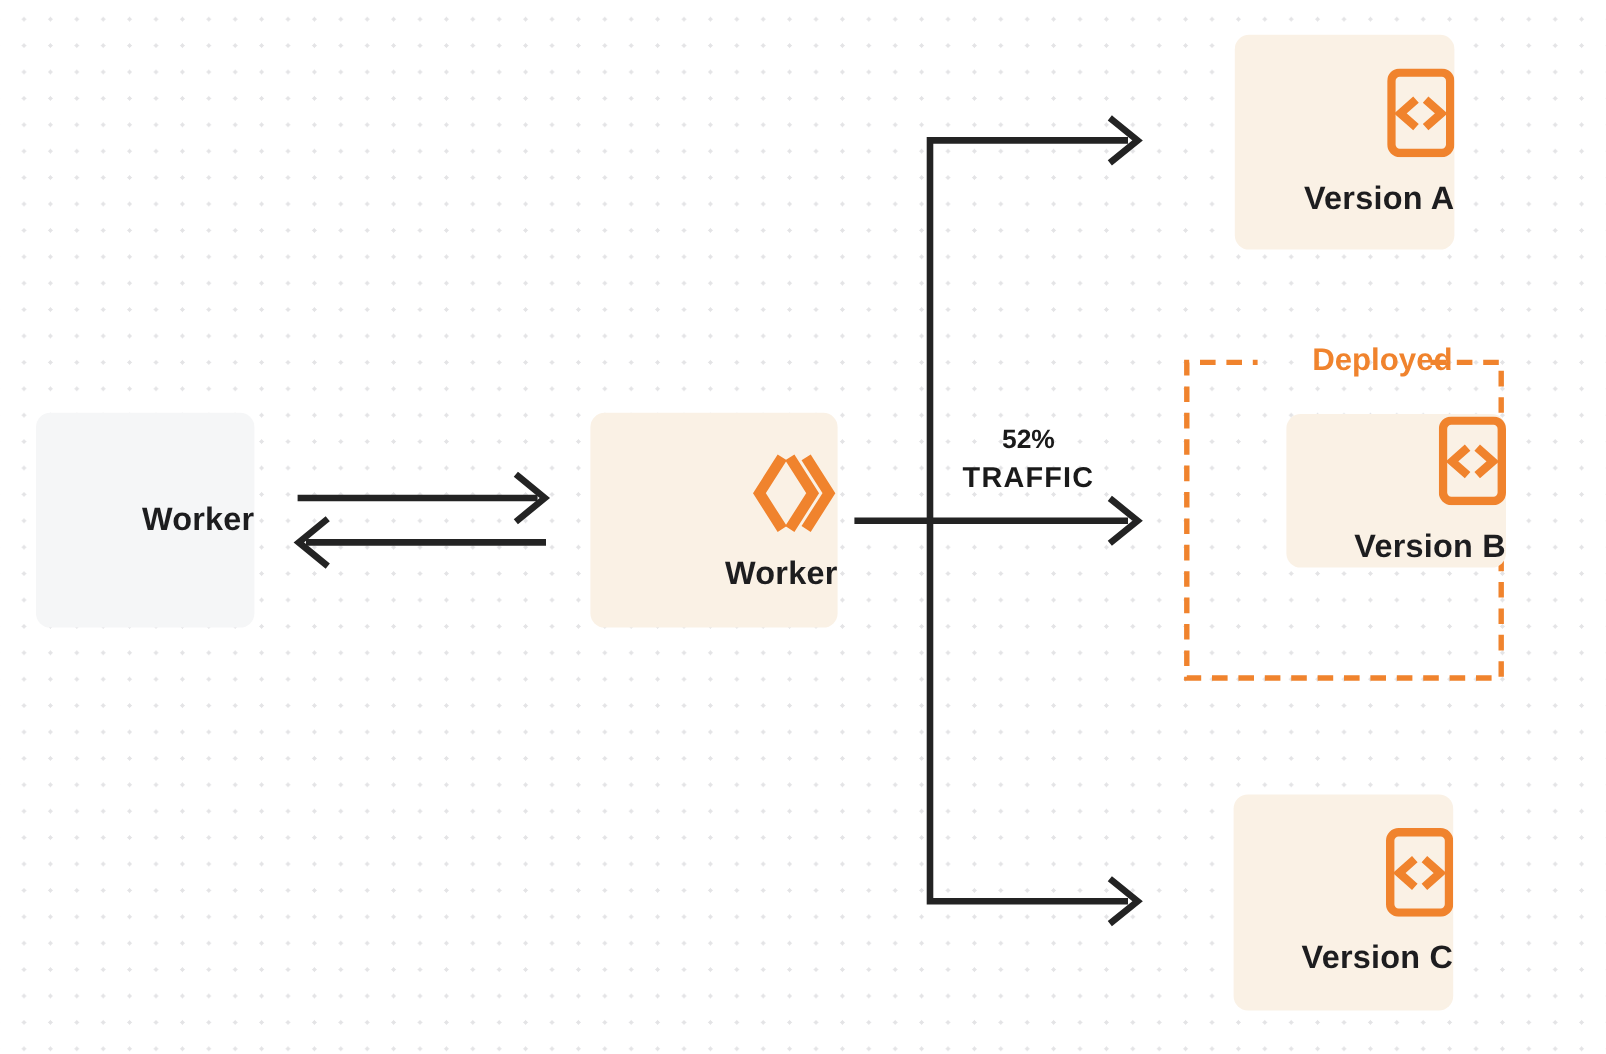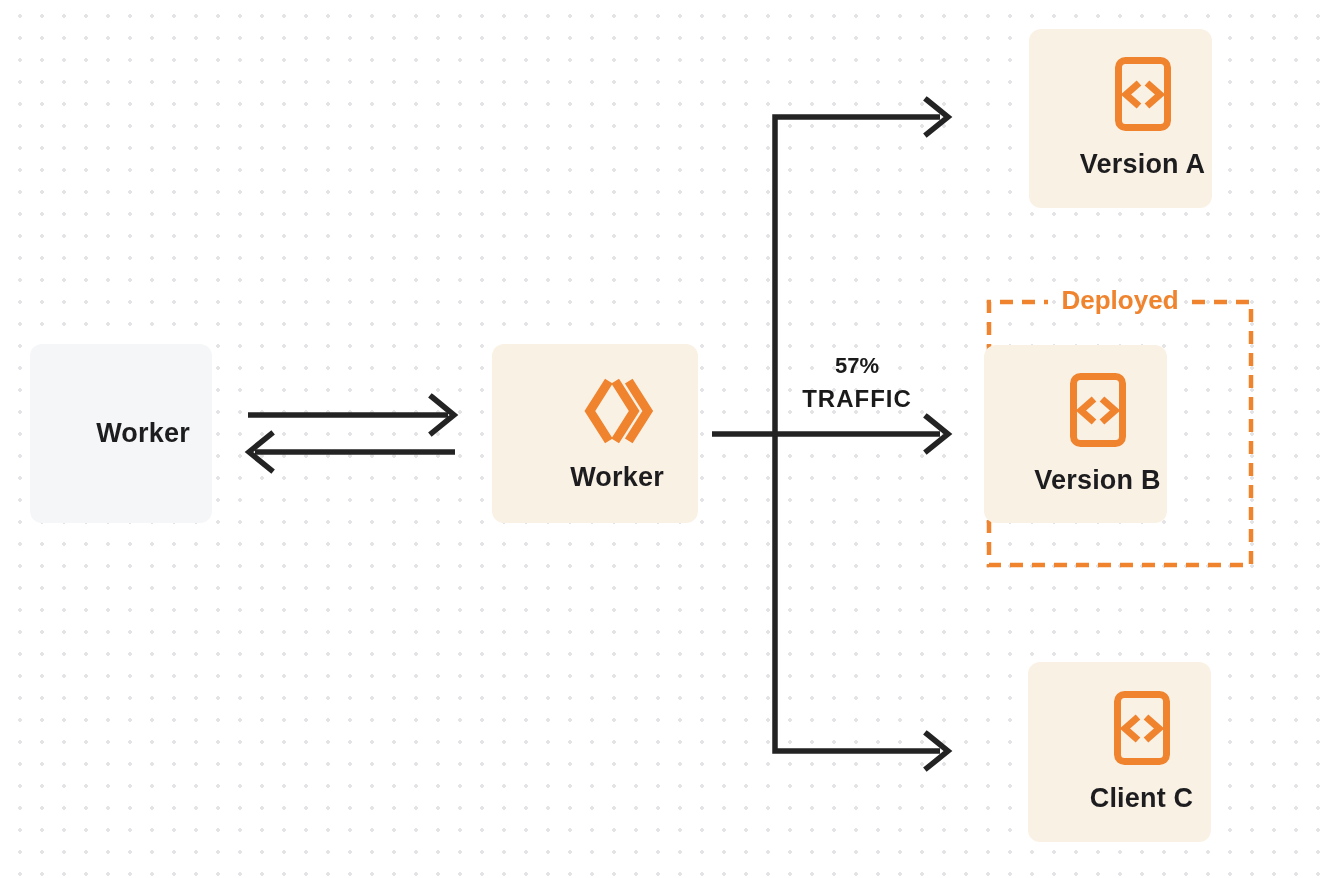--- a/index.html
+++ b/index.html
@@ -22,53 +22,53 @@
     position: absolute;
     left: 0; top: 0;
     width: 1338px; height: 878px;
     pointer-events: none;
   }
   .node {
     position: absolute;
     border-radius: 12px;
     display: flex;
     flex-direction: column;
-    align-items: center;
+    align-items: flex-end;
     justify-content: center;
     padding-left: 44px;
   }
   .node-label {
     font-weight: bold;
     font-size: 27px;
     color: #1d1d1f;
     letter-spacing: 0.2px;
   }
   .client-node { left: 30px; top: 344px; width: 182px; height: 179px; background: #f5f6f7; }
   .worker-node { left: 492px; top: 344px; width: 206px; height: 179px; background: #faf1e5; }
   .worker-node .node-icon { margin-bottom: 10px; }
   .version-node { background: #faf1e5; width: 183px; height: 179px; }
   .version-node .node-icon { margin-bottom: 14px; }
   .version-a-node { left: 1029px; top: 29px; }
-  .version-b-node { left: 984px; top: 345px; height: 178px; }
+  .version-b-node { left: 1072px; top: 345px; height: 128px; }
   .version-c-node { left: 1028px; top: 662px; height: 180px; }
   .traffic-label {
     position: absolute;
     left: 794px;
     top: 349px;
     width: 126px;
     text-align: center;
     font-weight: bold;
     color: #1a1a1a;
     line-height: 33px;
   }
   .traffic-label .line1 { font-size: 22px; display: block; }
   .traffic-label .line2 { font-size: 24px; letter-spacing: 1px; display: block; }
   .deployed-label {
     position: absolute;
-    left: 1120px;
+    left: 1152px;
     top: 300px;
     transform: translate(-50%, -50%);
     font-weight: bold;
     font-size: 26px;
     color: #f0832d;
     white-space: nowrap;
   }
 </style>
 </head>
 <body>
@@ -139,23 +139,23 @@
   </div>
 
   <div class="node version-node version-c-node">
     <span class="node-icon">
       <svg width="56" height="74" viewBox="0 0 56 74" fill="none" stroke="#f0832d" stroke-linejoin="miter">
         <rect x="3.5" y="3.5" width="49" height="67" rx="7" stroke-width="7"></rect>
         <polyline points="24,26 11,37.5 24,49" stroke-width="7"></polyline>
         <polyline points="32,26 45,37.5 32,49" stroke-width="7"></polyline>
       </svg>
     </span>
-    <div class="node-label">Client C</div>
+    <div class="node-label">Version C</div>
   </div>
 
   <div class="traffic-label">
-    <span class="line1">57%</span>
+    <span class="line1">52%</span>
     <span class="line2">TRAFFIC</span>
   </div>
 
   <div class="deployed-label">Deployed</div>
 
 </div>
 
 </body></html>

